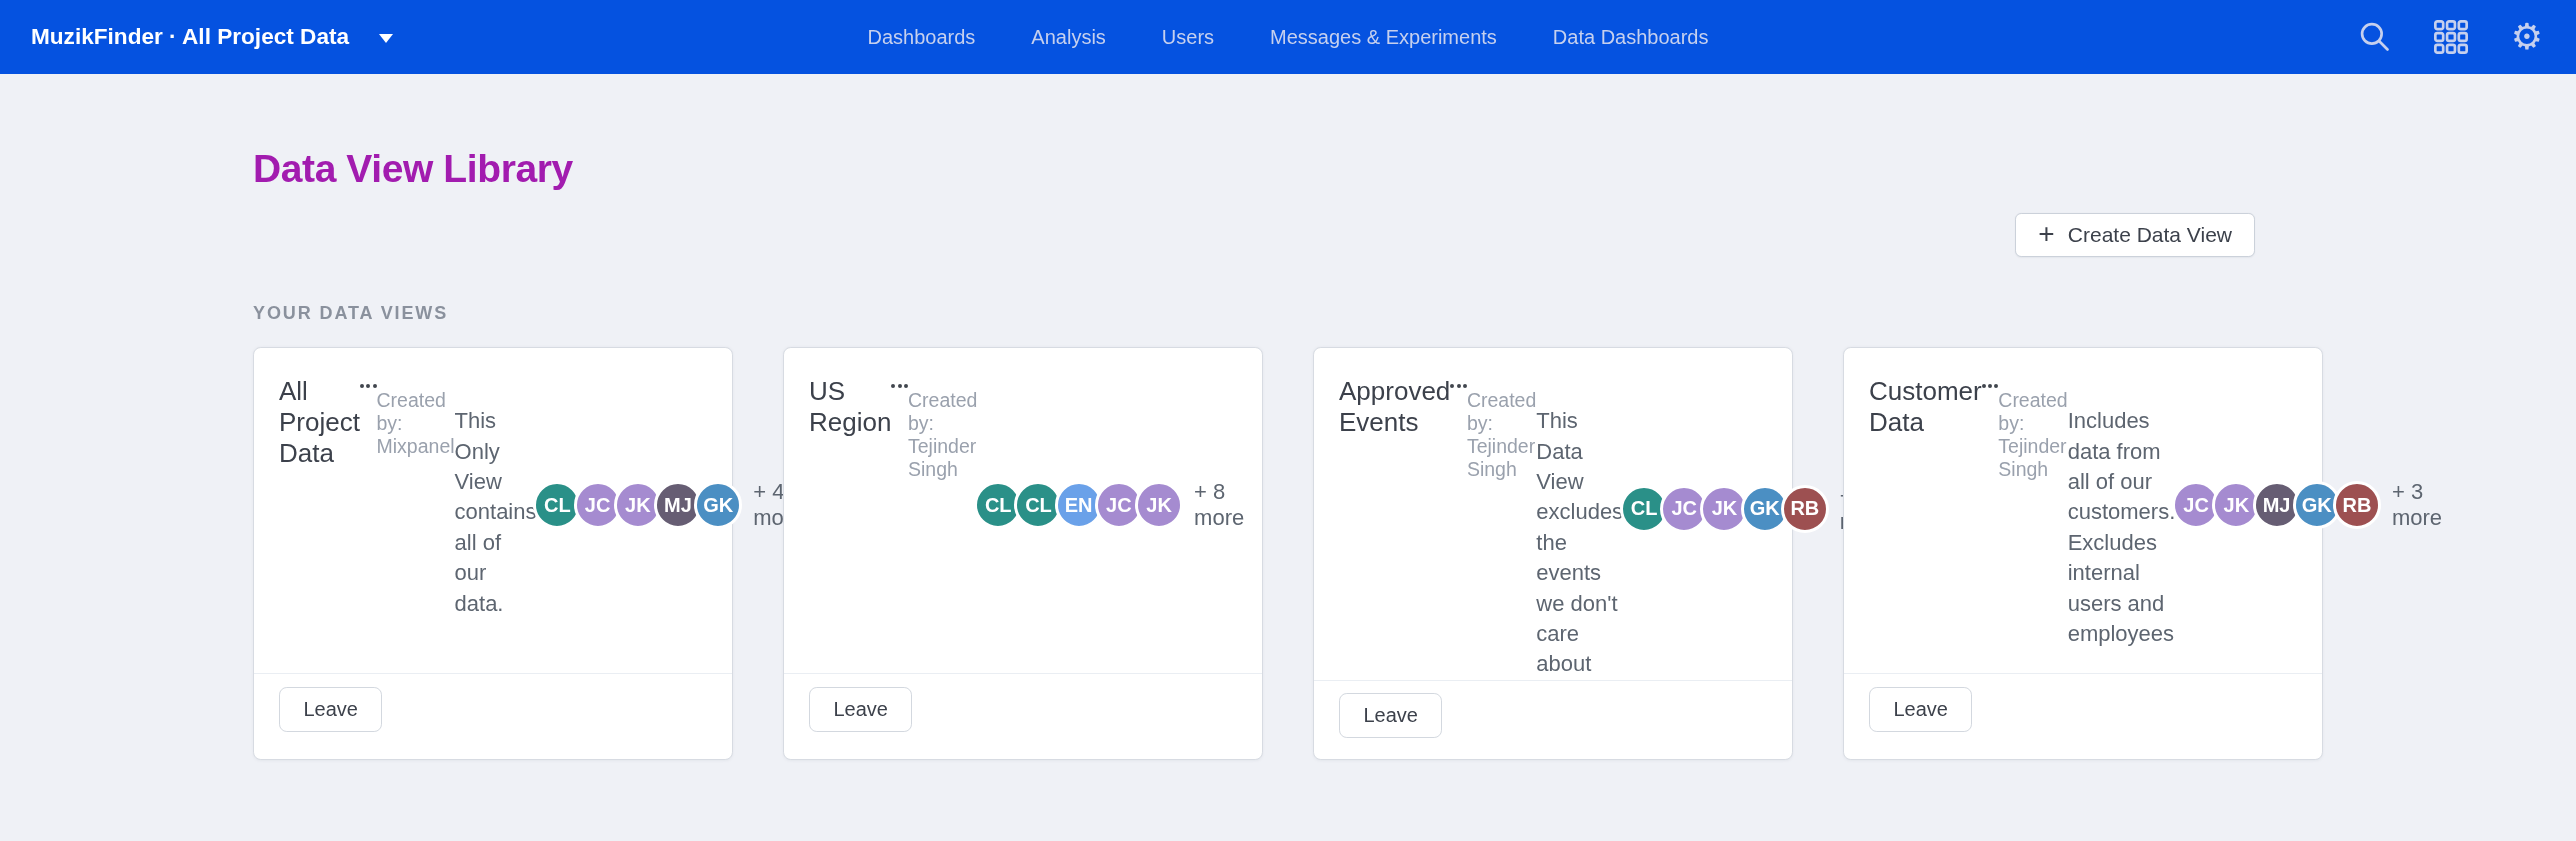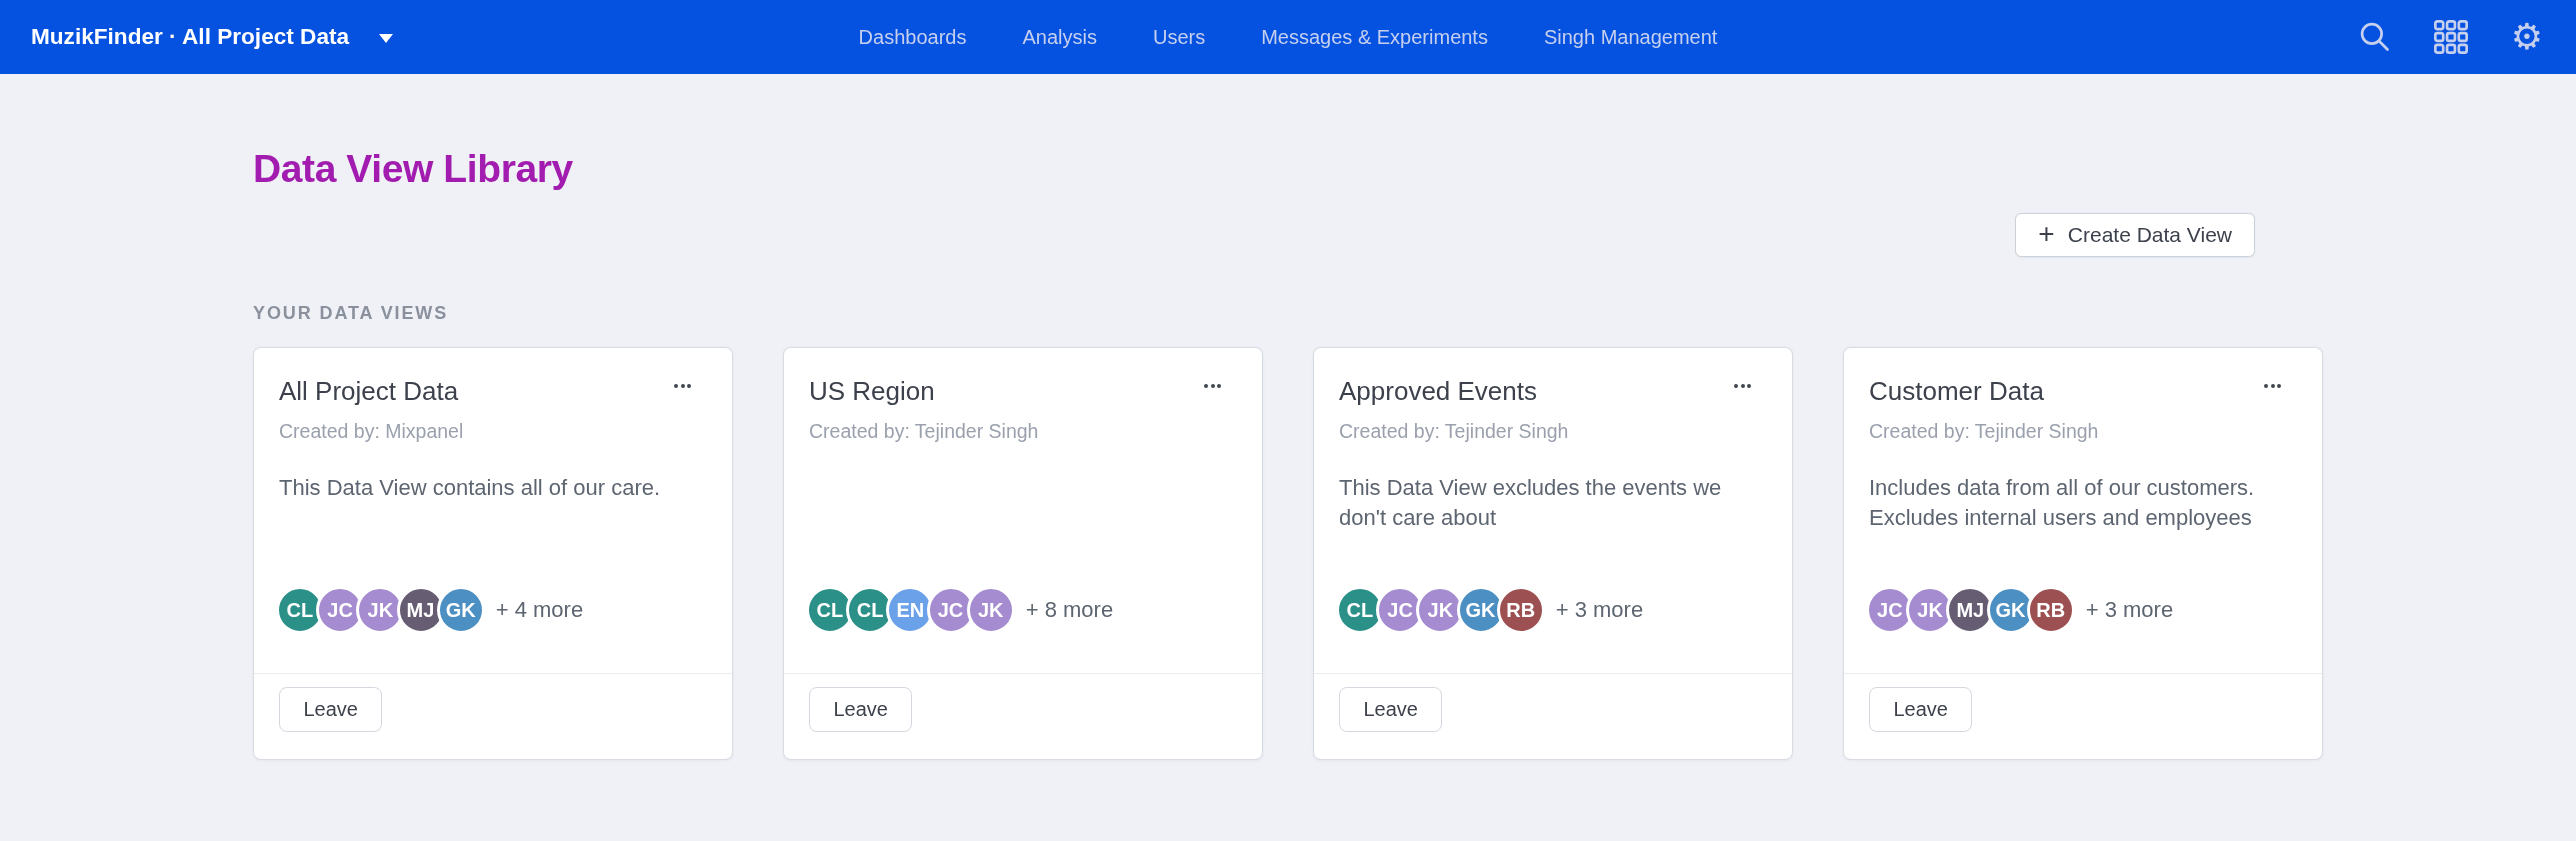--- a/index.html
+++ b/index.html
@@ -66,21 +66,21 @@
 
   
   .cards { display:flex; gap:50px; margin-top:23.4px; }
   .card {
     width:480px; height:413px;
     background:#ffffff;
     border:1.6px solid #d7dbe2; border-radius:7.8px;
     display:flex; flex-direction:column;
     box-shadow:0 0.8px 3.1px rgba(20,30,50,0.05);
   }
-  .card-content { flex:1; display:flex; flex-direction:column; padding:28px 41px 0 25px; }
+  .card-content { flex:1; display:flex; flex-direction:row; padding:28px 41px 0 25px; }
   .card-title-row { display:flex; justify-content:space-between; align-items:flex-start; }
   .card-title { font-size:26px; color:#3c414b; }
   .dots-menu { display:flex; gap:2.3px; padding-top:7.8px; cursor:pointer; }
   .dot { width:3.1px; height:3.1px; border:2.3px solid #41464e; border-radius:50%; }
   .created-by { font-size:19.5px; color:#9aa1ad; margin-top:12.5px; }
   .card-desc { font-size:22px; color:#5d6570; margin-top:30px; line-height:1.38; }
   .spacer { flex:1; }
   .avatar-row { display:flex; align-items:center; margin-bottom:39px; }
   .avatar {
     width:48px; height:48px; border-radius:50%;
@@ -108,21 +108,21 @@
   <div class="project-switcher">
     <span>MuzikFinder · All Project Data</span>
     <span class="caret-down"></span>
   </div>
 
   <div class="nav-center">
     <span class="nav-item">Dashboards</span>
     <span class="nav-item">Analysis</span>
     <span class="nav-item">Users</span>
     <span class="nav-item">Messages &amp; Experiments</span>
-    <span class="nav-item">Singh Management</span>
+    <span class="nav-item">Data Dashboards</span>
   </div>
 
   <div class="nav-right">
     <div class="nav-icon">
       <svg width="36" height="36" viewBox="0 0 46 46">
         <circle cx="19" cy="19" r="12.5"></circle>
         <line x1="28.5" y1="28.5" x2="39" y2="39"></line>
       </svg>
     </div>
     <div class="nav-icon">
@@ -161,21 +161,21 @@
       <div class="card-content">
         <div class="card-title-row">
           <span class="card-title">All Project Data</span>
           <span class="dots-menu">
             <span class="dot"></span>
               <span class="dot"></span>
               <span class="dot"></span>
           </span>
         </div>
         <div class="created-by">Created by: Mixpanel</div>
-        <div class="card-desc">This Data View contains all of our care.</div>
+        <div class="card-desc">This Only View contains all of our data.</div>
         <div class="spacer"></div>
         <div class="avatar-row">
           <span class="avatar" style="background-color: rgb(42, 144, 136);">CL</span>
           <span class="avatar" style="background-color: rgb(165, 139, 208);">JC</span>
           <span class="avatar" style="background-color: rgb(165, 139, 208);">JK</span>
           <span class="avatar" style="background-color: rgb(102, 93, 115);">MJ</span>
           <span class="avatar" style="background-color: rgb(75, 143, 195);">GK</span>
           <span class="more-label">+ 4 more</span>
         </div>
       </div>

